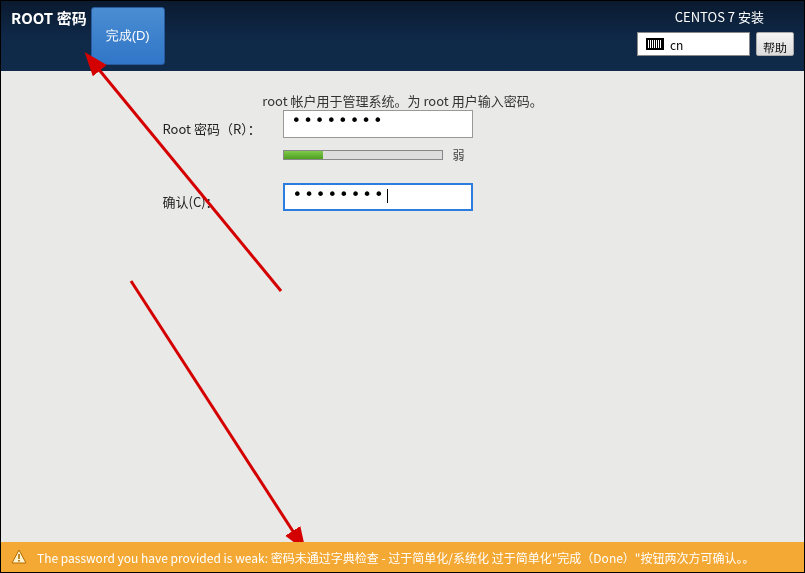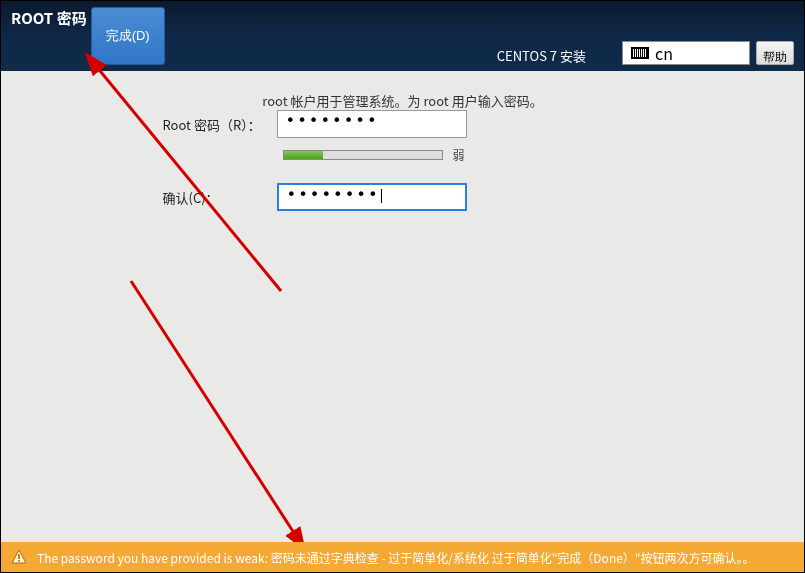--- a/index.html
+++ b/index.html
@@ -26,33 +26,33 @@
     .done-btn {
       background: linear-gradient(to bottom, #4a8dd2, #3176c8);
       color: #fff;
       border: 1px solid #2a5a9e;
       border-radius: 3px;
       padding: 16px 14px;
       font-size: 13px;
       cursor: pointer;
       width: fit-content;
     }
-    .header-right { display: flex; flex-direction: row; align-items: flex-end; gap: 6px; }
+    .header-right { display: flex; flex-direction: column; align-items: flex-end; gap: 6px; }
     .installer-title { color: #fff; font-size: 13px; margin-right: 30px; }
     .header-right-row { display: flex; gap: 6px; align-items: center; }
     .lang-box {
       background: #fff;
       border: 1px solid #888;
       padding: 2px 8px;
       display: flex;
       align-items: center;
       gap: 6px;
-      width: 128px;
+      width: 113px;
       height: 24px;
-      font-size: 16px;
+      font-size: 12px;
     }
     .kb-icon {
       width: 18px; height: 12px;
       border: 1px solid #000;
       background: #000;
       position: relative;
     }
     .kb-icon::before {
       content:"";
       position:absolute;
@@ -71,22 +71,22 @@
     .content {
       padding: 20px 0;
       display: flex;
       flex-direction: column;
       align-items: center;
       background: #e9e9e7;
     }
     .instruction { color: #333; font-size: 13px; margin-bottom: 0; }
     .form-row {
       display: flex;
-      align-items: center;
-      gap: 8px;
+      align-items: flex-end;
+      gap: 14px;
       margin-bottom: 8px;
       width: 480px;
       justify-content: flex-start;
     }
     .form-label { width: 106px; text-align: left; color: #222; font-size: 13px; }
     .pw-input {
       width: 190px;
       height: 28px;
       border: 1px solid #999;
       background: #fff;

